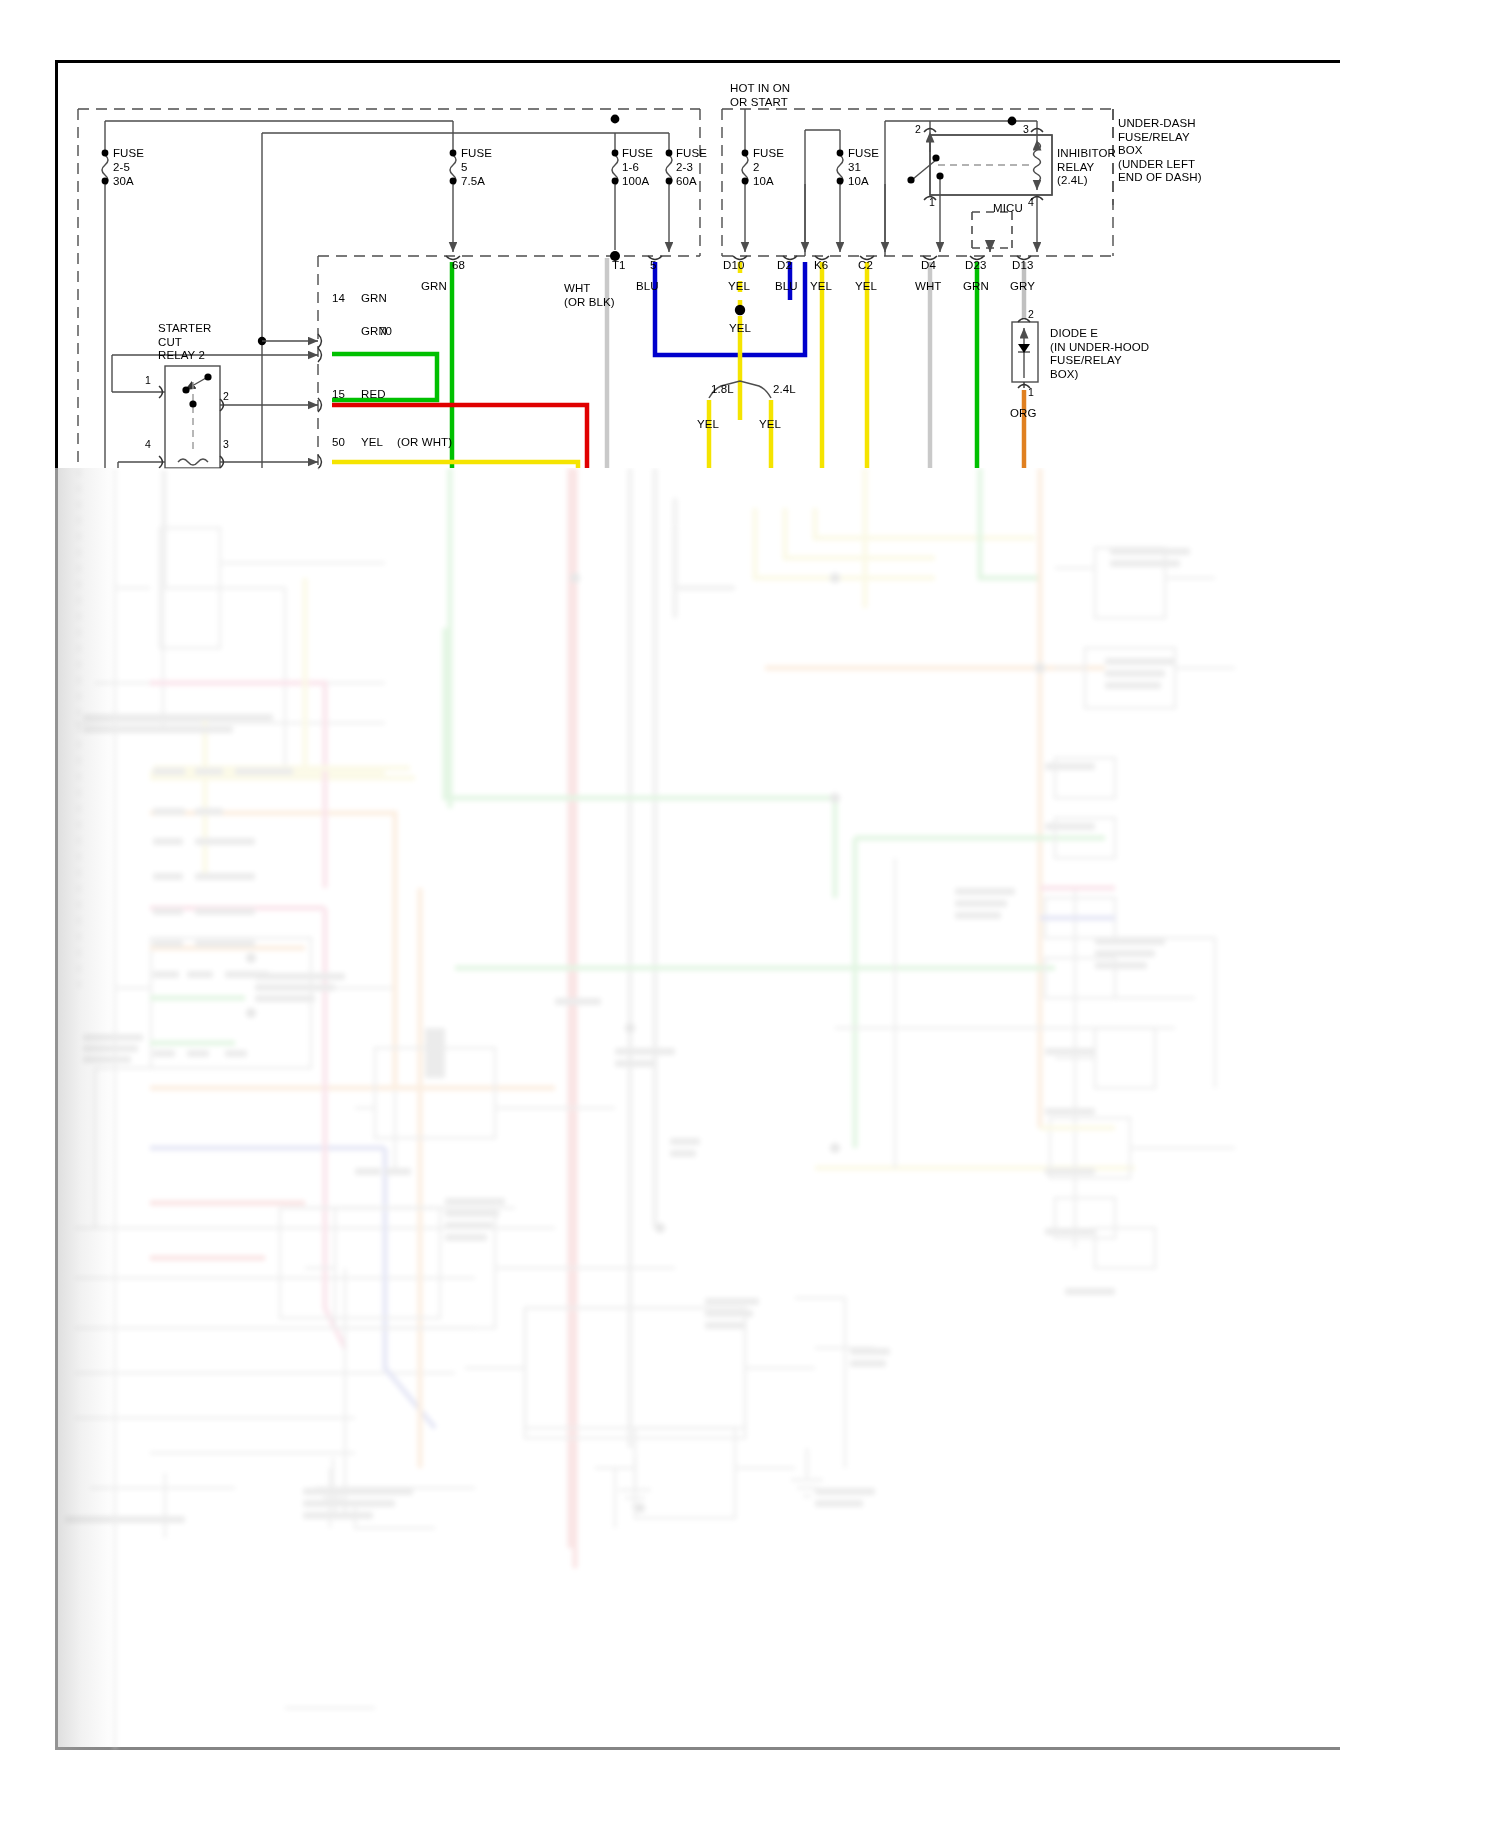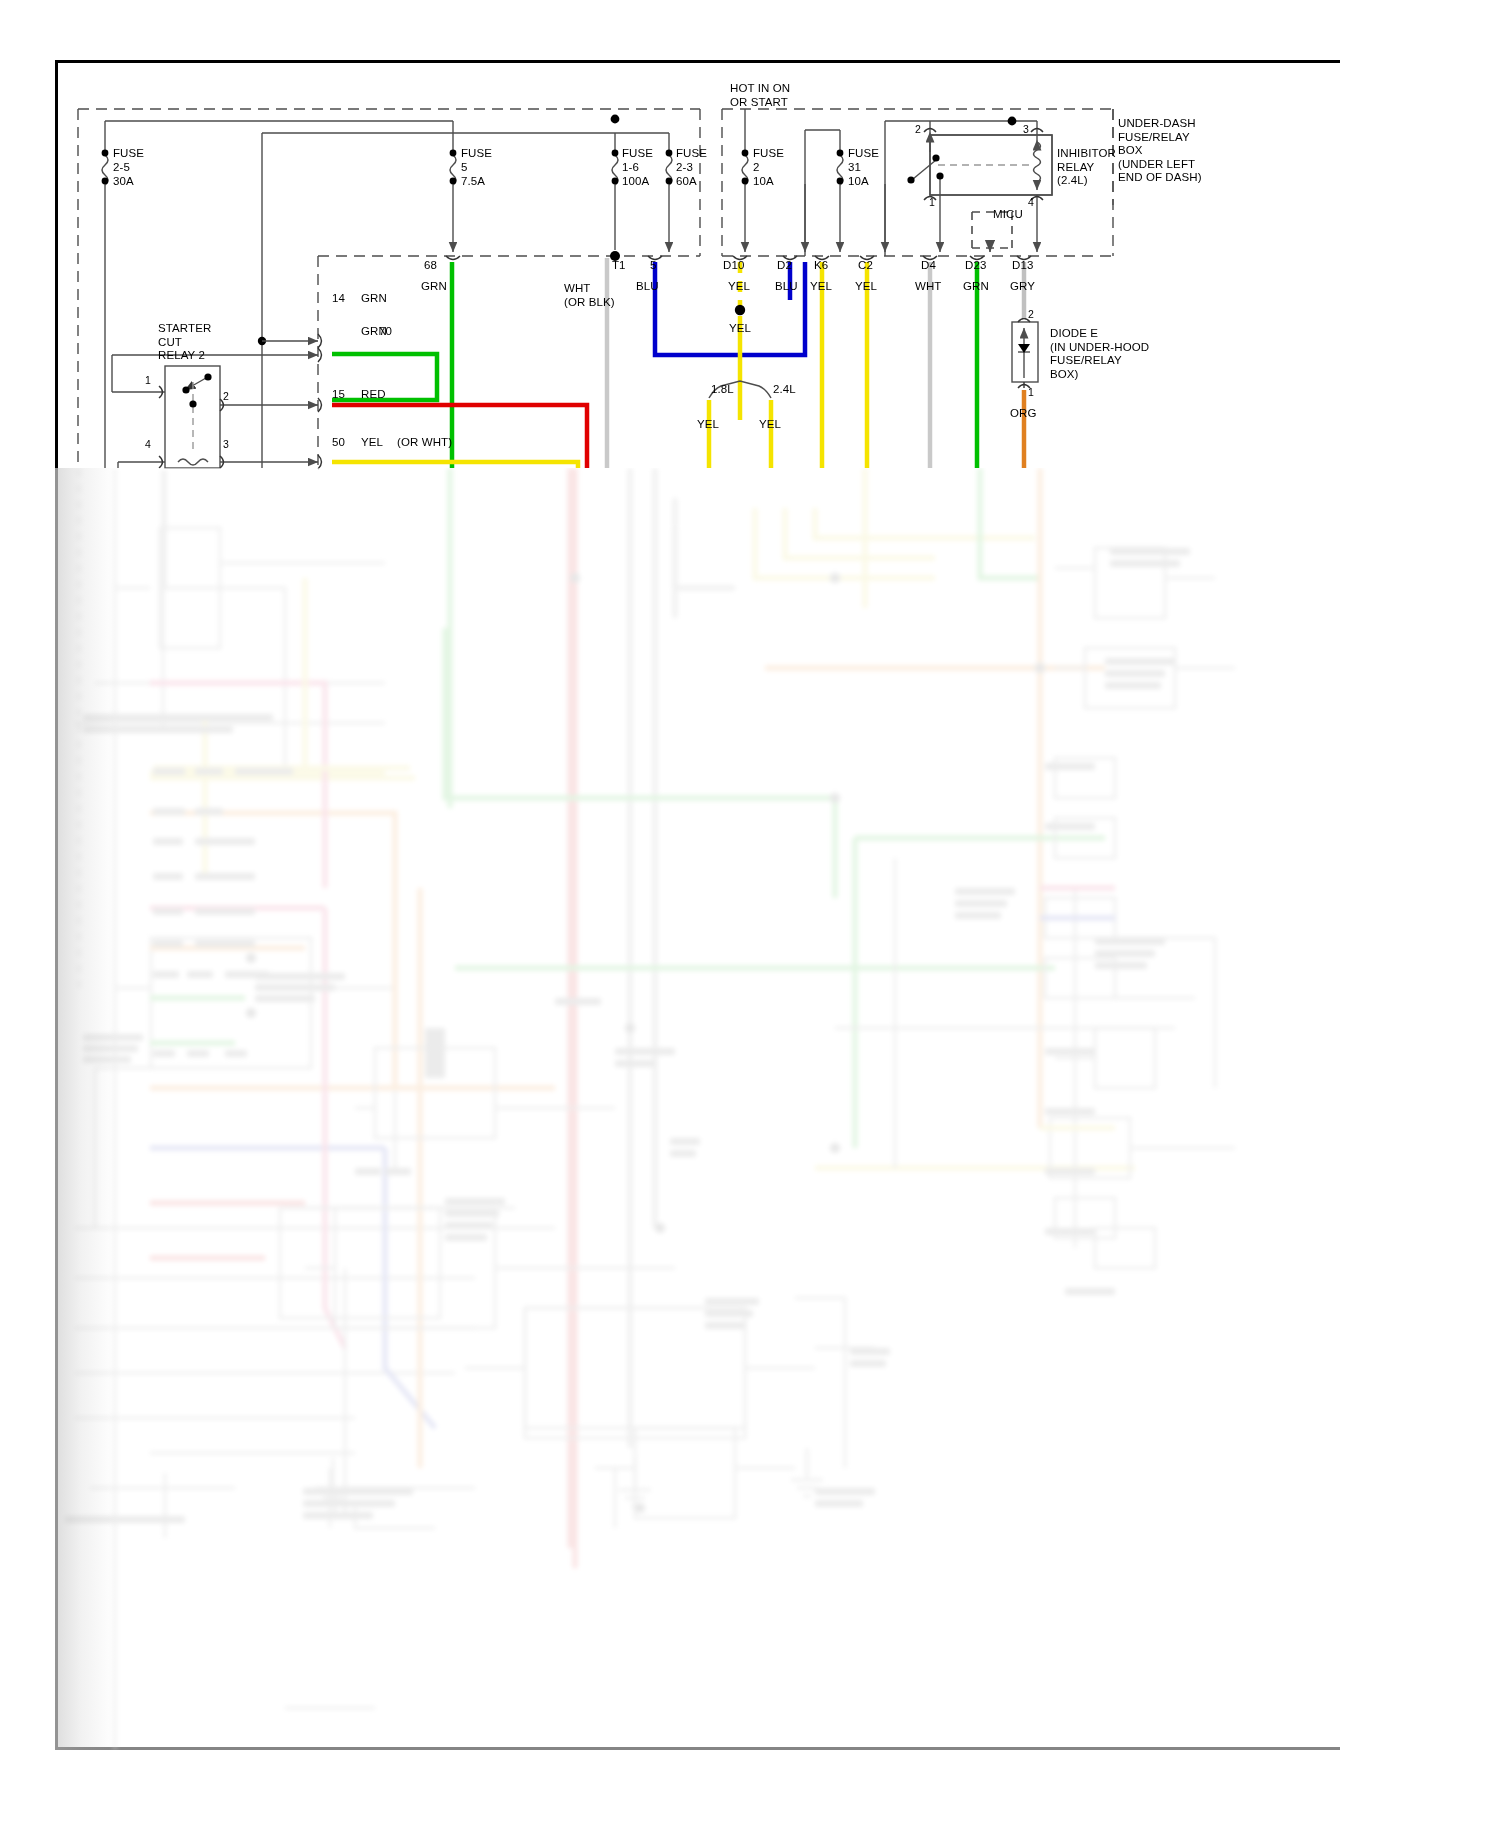--- a/index.html
+++ b/index.html
@@ -292,21 +292,21 @@
   <div class="txt" style="left:1118px;top:117px;">UNDER-DASH
 FUSE/RELAY
 BOX
 (UNDER LEFT
 END OF DASH)</div>
 
   <div class="txt" style="left:1057px;top:147px;">INHIBITOR
 RELAY
 (2.4L)</div>
 
-  <div class="txt" style="left:976px;top:208px;padding-left:17px;">MICU</div>
+  <div class="txt" style="left:976px;top:202px;padding-left:17px;">MICU</div>
 
   <div class="txt" style="left:158px;top:322px;">STARTER
 CUT
 RELAY 2</div>
 
   <div class="txt" style="left:1050px;top:327px;">DIODE E
 (IN UNDER-HOOD
 FUSE/RELAY
 BOX)</div>
 
@@ -327,21 +327,21 @@
   <div class="txt" style="left:676px;top:175px;">60A</div>
 
   <div class="txt" style="left:753px;top:147px;">FUSE</div>
   <div class="txt" style="left:753px;top:161px;">2</div>
   <div class="txt" style="left:753px;top:175px;">10A</div>
 
   <div class="txt" style="left:848px;top:147px;">FUSE</div>
   <div class="txt" style="left:848px;top:161px;">31</div>
   <div class="txt" style="left:848px;top:175px;">10A</div>
 
-  <div class="txt" style="left:424px;top:259px;">68</div>
+  <div class="txt" style="left:452px;top:259px;">68</div>
   <div class="txt" style="left:421px;top:280px;">GRN</div>
 
   <div class="txt" style="left:612px;top:259px;text-align:right;">T1</div>
   <div class="txt" style="left:564px;top:282px;">WHT
 (OR BLK)</div>
 
   <div class="txt" style="left:650px;top:259px;">5</div>
   <div class="txt" style="left:636px;top:280px;">BLU</div>
 
   <div class="txt" style="left:723px;top:259px;">D10</div>

